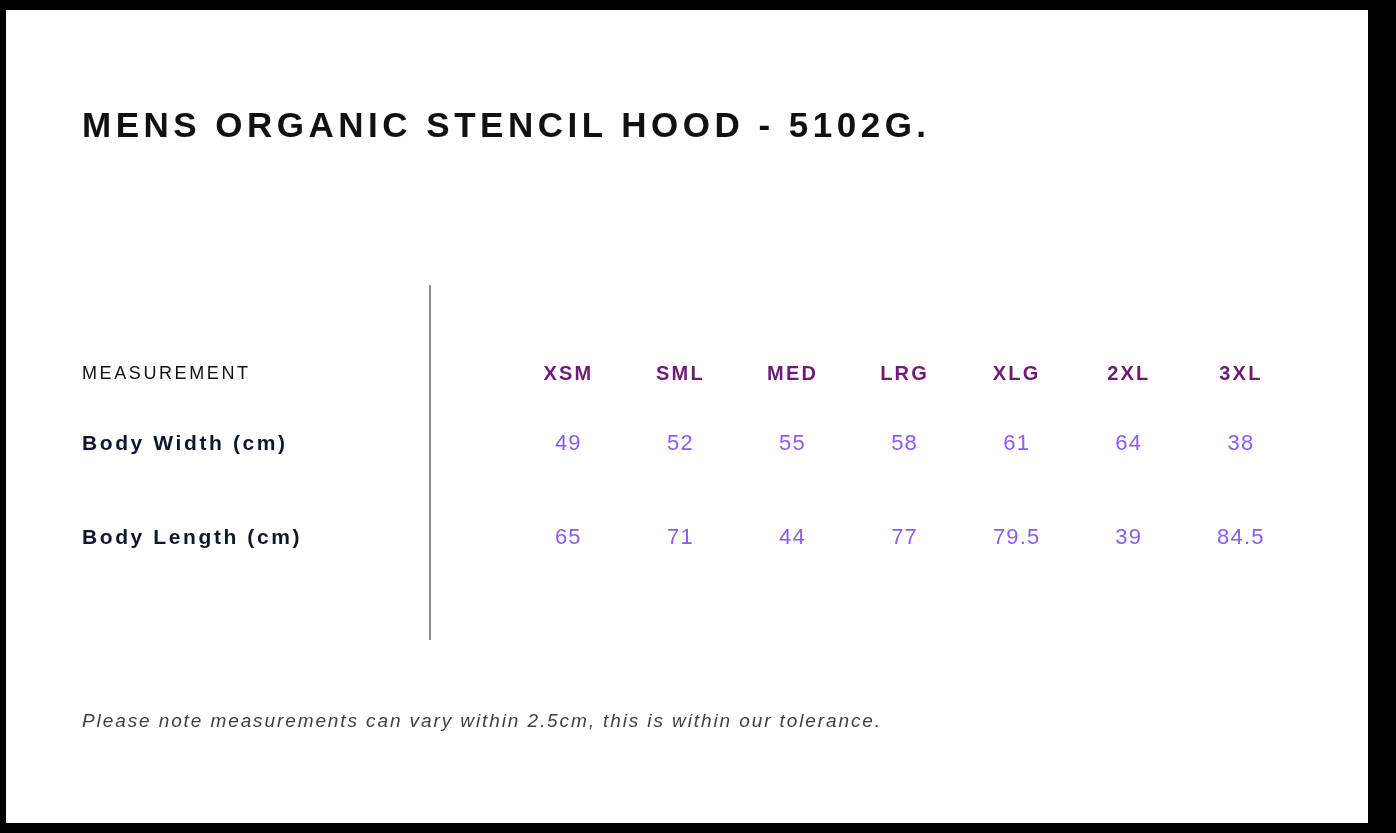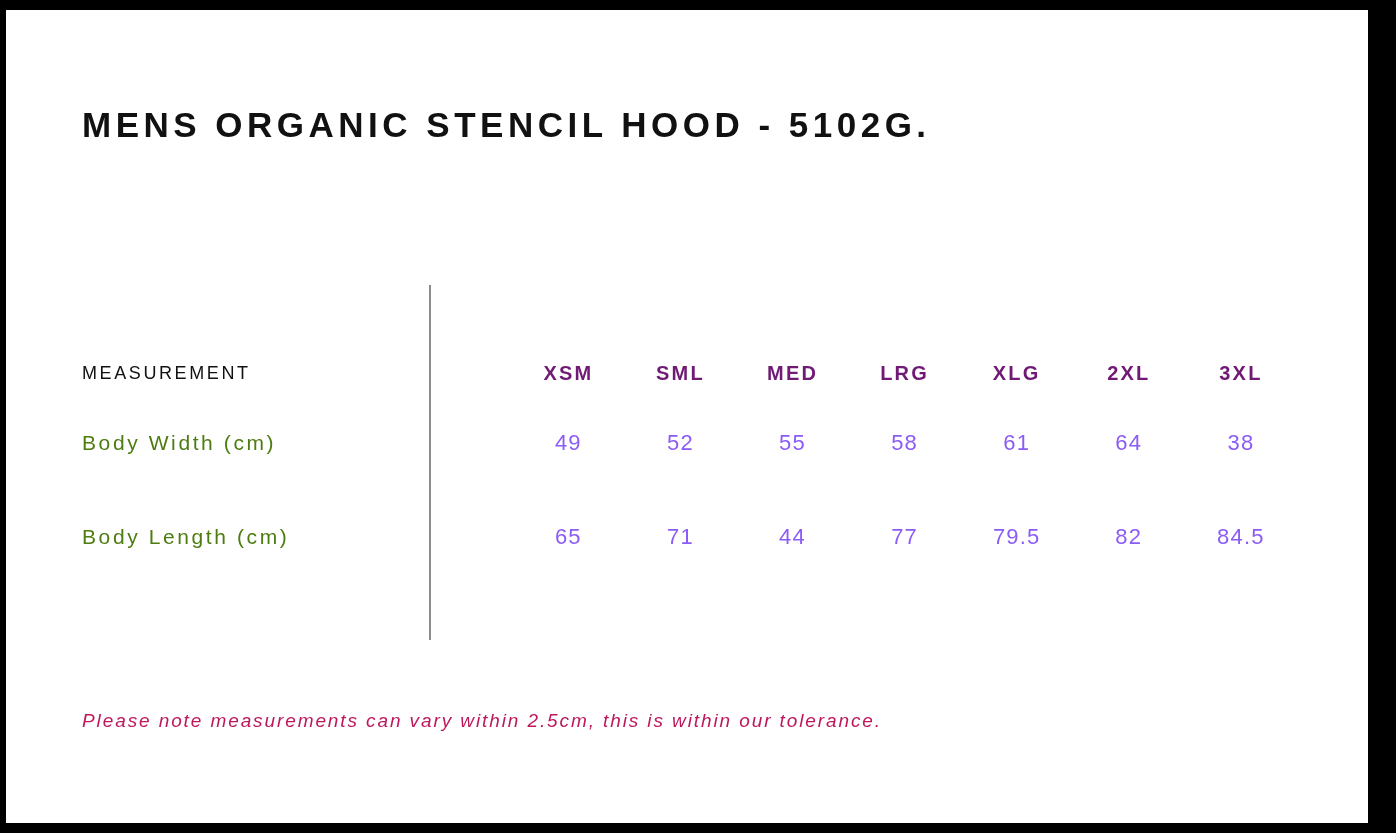--- a/index.html
+++ b/index.html
@@ -70,44 +70,44 @@
     font-weight: bold;
     letter-spacing: 2.2px;
     color: #701a75;
     height: 46px;
     vertical-align: middle;
     width: 112px;
   }
   td.row-label {
     text-align: left;
     font-size: 21px;
-    font-weight: normal;
+    font-weight: bold;
     letter-spacing: 2.6px;
-    color: #4d7c0f;
+    color: #0f172a;
     height: 94px;
     vertical-align: middle;
     white-space: nowrap;
   }
   td.value {
     text-align: center;
     font-size: 22px;
     font-weight: normal;
     letter-spacing: 1.2px;
     color: #8b5cf6;
     height: 94px;
     vertical-align: middle;
   }
   .note {
     position: absolute;
     left: 76px;
     top: 700px;
     font-size: 19px;
     font-style: italic;
     letter-spacing: 1.9px;
-    color: #be185d;
+    color: #404040;
     white-space: nowrap;
   }
 </style>
 </head>
 <body>
 
 <div class="page">
   <div class="card">
 
     <div class="title">MENS ORGANIC STENCIL HOOD - 5102G.</div>
@@ -138,21 +138,21 @@
           <td class="value">64</td>
           <td class="value">38</td>
         </tr>
         <tr>
           <td class="row-label">Body Length (cm)</td>
           <td class="value">65</td>
           <td class="value">71</td>
           <td class="value">44</td>
           <td class="value">77</td>
           <td class="value">79.5</td>
-          <td class="value">82</td>
+          <td class="value">39</td>
           <td class="value">84.5</td>
         </tr>
       </tbody>
     </table>
 
     <div class="note">Please note measurements can vary within 2.5cm, this is within our tolerance.</div>
 
   </div>
 </div>
 

